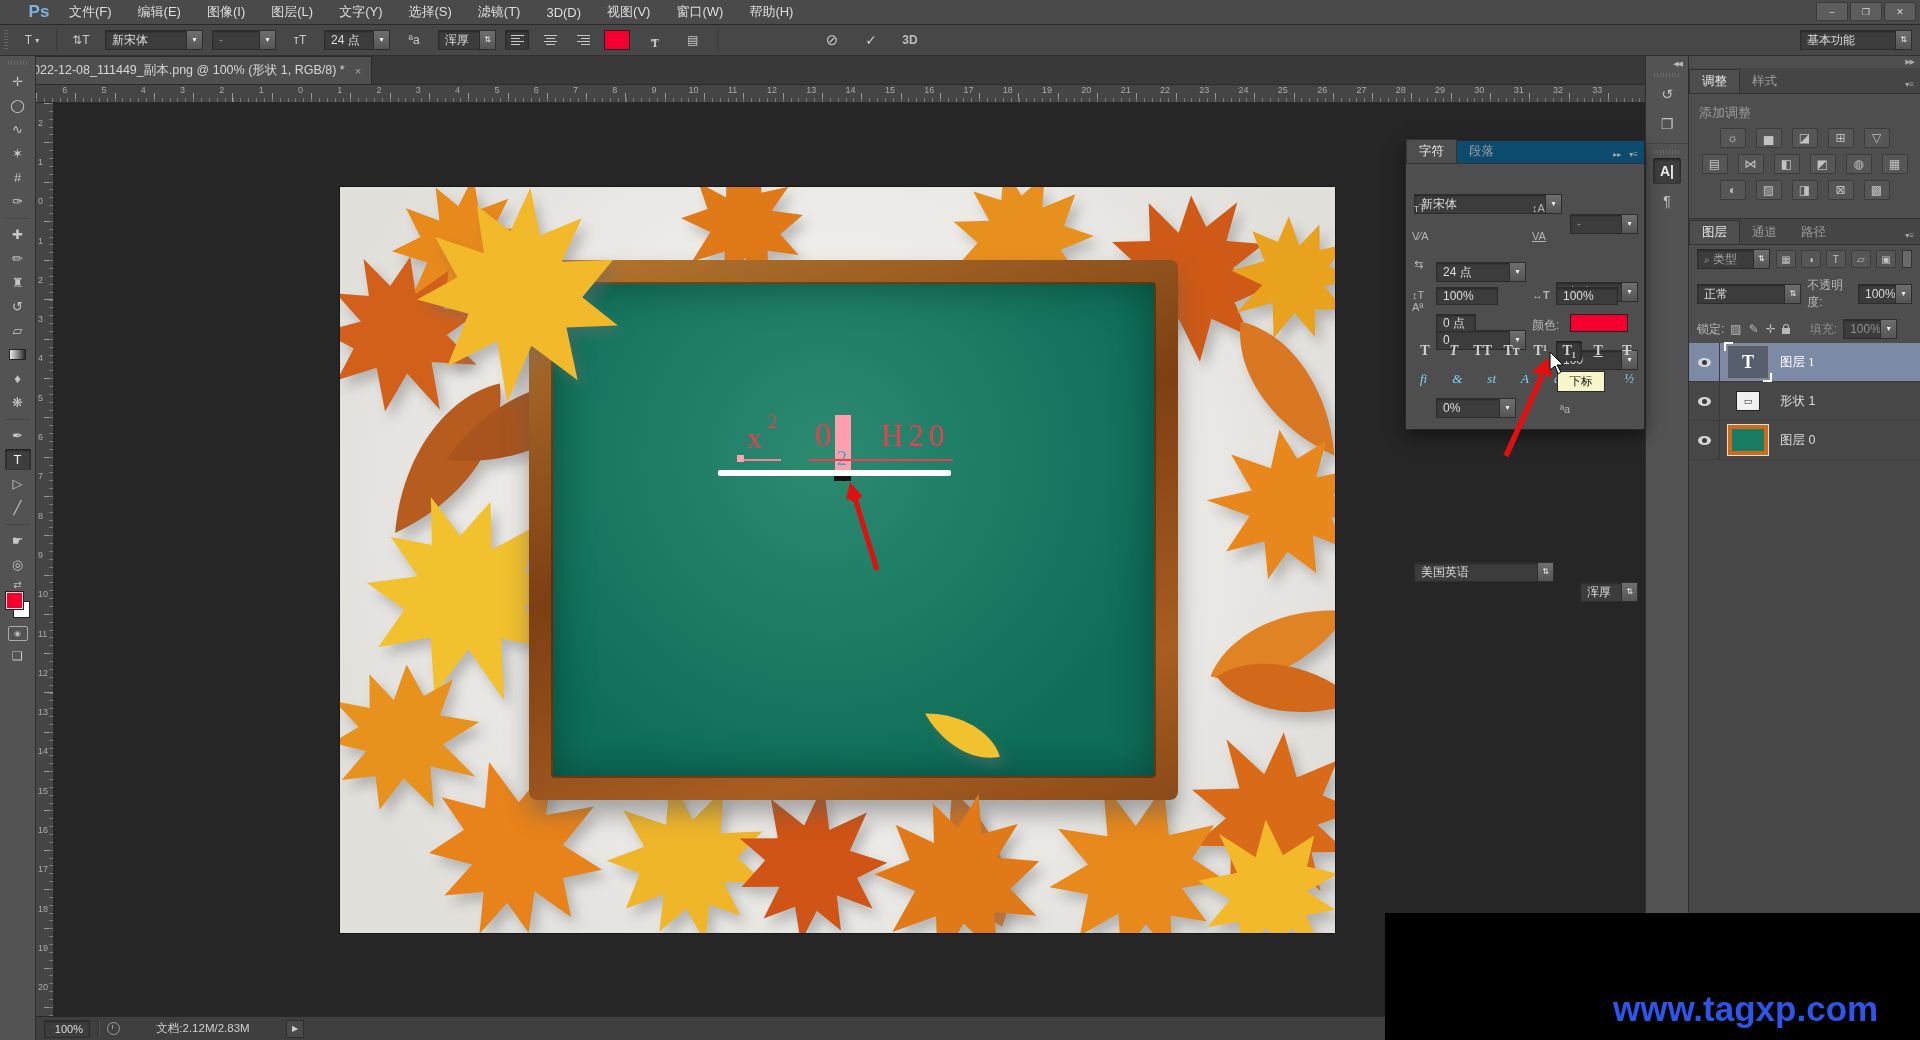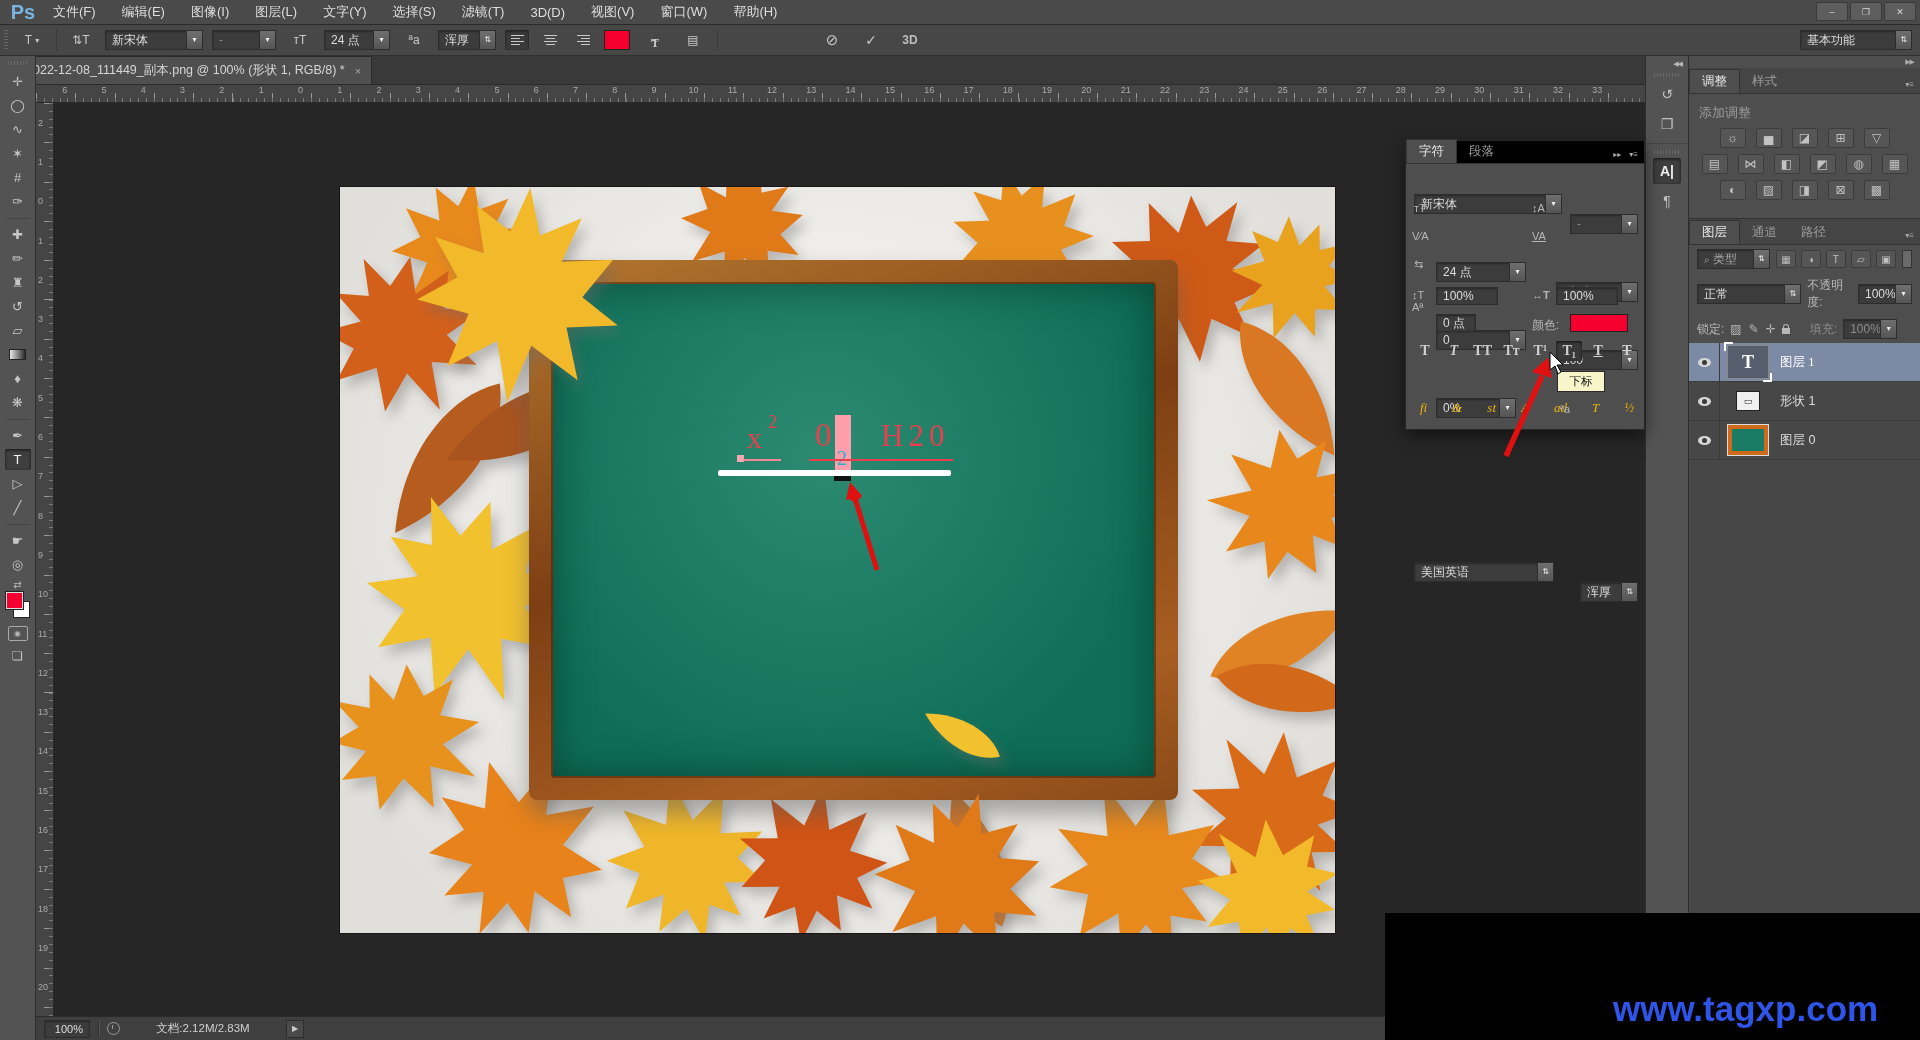--- a/index.html
+++ b/index.html
@@ -3,21 +3,21 @@
 <meta charset="utf-8">
 <style>
   html,body{margin:0;padding:0;background:#1b1b1b;}
   #app{position:relative;width:1920px;height:1040px;overflow:hidden;background:#535353;
        font-family:"Liberation Sans","DejaVu Sans",sans-serif;font-size:12px;color:#cfcfcf;
        -webkit-font-smoothing:antialiased;}
   .abs{position:absolute;}
   
   #menubar{position:absolute;left:0;top:0;width:1920px;height:24px;background:#4a4a4a;
            border-bottom:1px solid #2a2a2a;display:flex;align-items:center;z-index:40;}
-  #ps-logo{width:34px;height:20px;margin-left:6px;color:#7ab3e0;font-weight:bold;font-size:20px;
+  #ps-logo{width:34px;height:20px;margin-left:22px;color:#7ab3e0;font-weight:bold;font-size:17px;
            display:flex;align-items:center;justify-content:center;}
   #menu-items{display:flex;height:100%;align-items:center;}
   .menu-item{padding:0 13px;font-size:13px;color:#dedede;height:100%;display:flex;align-items:center;cursor:default;}
   #win-controls{position:absolute;right:4px;top:2px;display:flex;gap:2px;}
   .winbtn{width:30px;height:17px;background:#5d5d5d;border:1px solid #3a3a3a;border-radius:2px;
           color:#ddd;font-size:9px;display:flex;align-items:center;justify-content:center;}
   
   #optionsbar{position:absolute;left:0;top:25px;width:1920px;height:31px;background:#474747;
               border-bottom:1px solid #303030;display:flex;align-items:center;gap:9px;padding-left:4px;
               box-sizing:border-box;z-index:40;}
@@ -122,32 +122,32 @@
              border-left:1px solid #2e2e2e;z-index:25;box-sizing:border-box;}
   #dock-collapse{text-align:right;padding:4px 6px 2px;color:#bbb;font-size:7px;letter-spacing:-1px;}
   .dock-grip{width:26px;height:4px;margin:3px auto;background:repeating-linear-gradient(90deg,#6a6a6a 0 1px,transparent 1px 3px);}
   .dockbtn{width:28px;height:26px;margin:4px auto;display:flex;align-items:center;justify-content:center;
            color:#c2c2c2;font-size:14px;border-radius:3px;}
   .dockbtn.active{background:#3e3e3e;box-shadow:inset 0 1px 3px rgba(0,0,0,.7);color:#eee;font-weight:bold;}
   .dock-sep{width:43px;height:1px;background:#444;margin:6px 0;}
   
   #charpanel{position:absolute;left:1405px;top:140px;width:240px;height:290px;background:#4e4e4e;
              border:1px solid #272727;box-shadow:0 6px 16px rgba(0,0,0,.5);z-index:50;box-sizing:border-box;}
-  #charpanel .phead{height:22px;background:#000000;border-bottom:1px solid #333;display:flex;align-items:flex-end;}
+  #charpanel .phead{height:22px;background:#0c4a6e;border-bottom:1px solid #333;display:flex;align-items:flex-end;}
   .ptab{padding:3px 12px;font-size:12.5px;color:#9d9d9d;}
   .ptab.active{background:#4e4e4e;color:#e6e6e6;border:1px solid #333;border-bottom:none;}
   .phead-icons{margin-left:auto;margin-bottom:4px;margin-right:6px;color:#aaa;font-size:8px;display:flex;gap:8px;}
   .cico{position:absolute;color:#b5b5b5;font-size:11px;}
   .cbtn{position:absolute;display:flex;align-items:center;justify-content:center;width:26px;height:20px;
         color:#d0d0d0;font-family:"Liberation Serif",serif;font-weight:bold;font-size:14px;border-radius:2px;}
   .cbtn.active{background:#393939;box-shadow:inset 0 1px 3px rgba(0,0,0,.75);}
   .cbtn.it{font-style:italic;}
   .cbtn.ul{text-decoration:underline;}
   .cbtn.st{text-decoration:line-through;}
-  .otbtn{position:absolute;color:#eab308;font-style:italic;font-family:"Liberation Serif",serif;font-size:13px;margin-top:29px;}
+  .otbtn{position:absolute;color:#7dd3fc;font-style:italic;font-family:"Liberation Serif",serif;font-size:13px;}
   #tooltip{position:absolute;left:1557px;top:371px;width:46px;height:19px;background:#f8f5cb;
            border:1px solid #2b2b2b;color:#141414;font-size:11.5px;display:flex;align-items:center;
            justify-content:center;z-index:60;}
   #cursor{position:absolute;left:1549px;top:352px;z-index:65;}
   
   #rightdock{position:absolute;left:1688px;top:56px;width:232px;height:984px;background:#4e4e4e;
              border-left:1px solid #2e2e2e;z-index:25;box-sizing:border-box;}
   #rd-minihead{height:12px;display:flex;justify-content:flex-end;align-items:center;padding-right:6px;
                color:#aaa;font-size:7px;letter-spacing:-1px;}
   .sect-tabs{height:25px;background:#454545;border-bottom:1px solid #333;display:flex;align-items:flex-end;}

